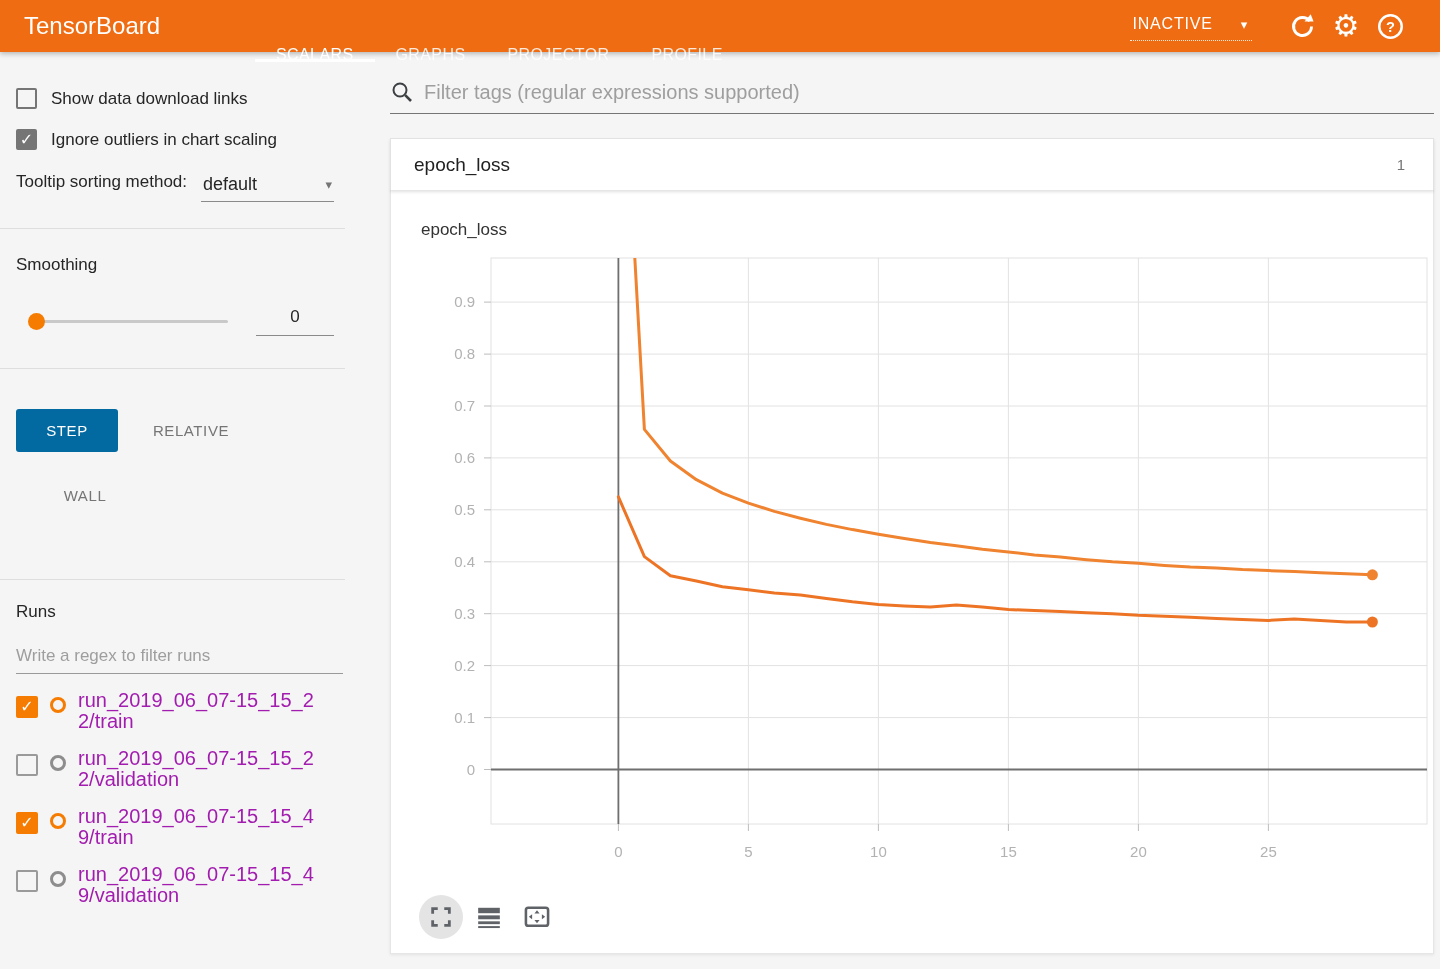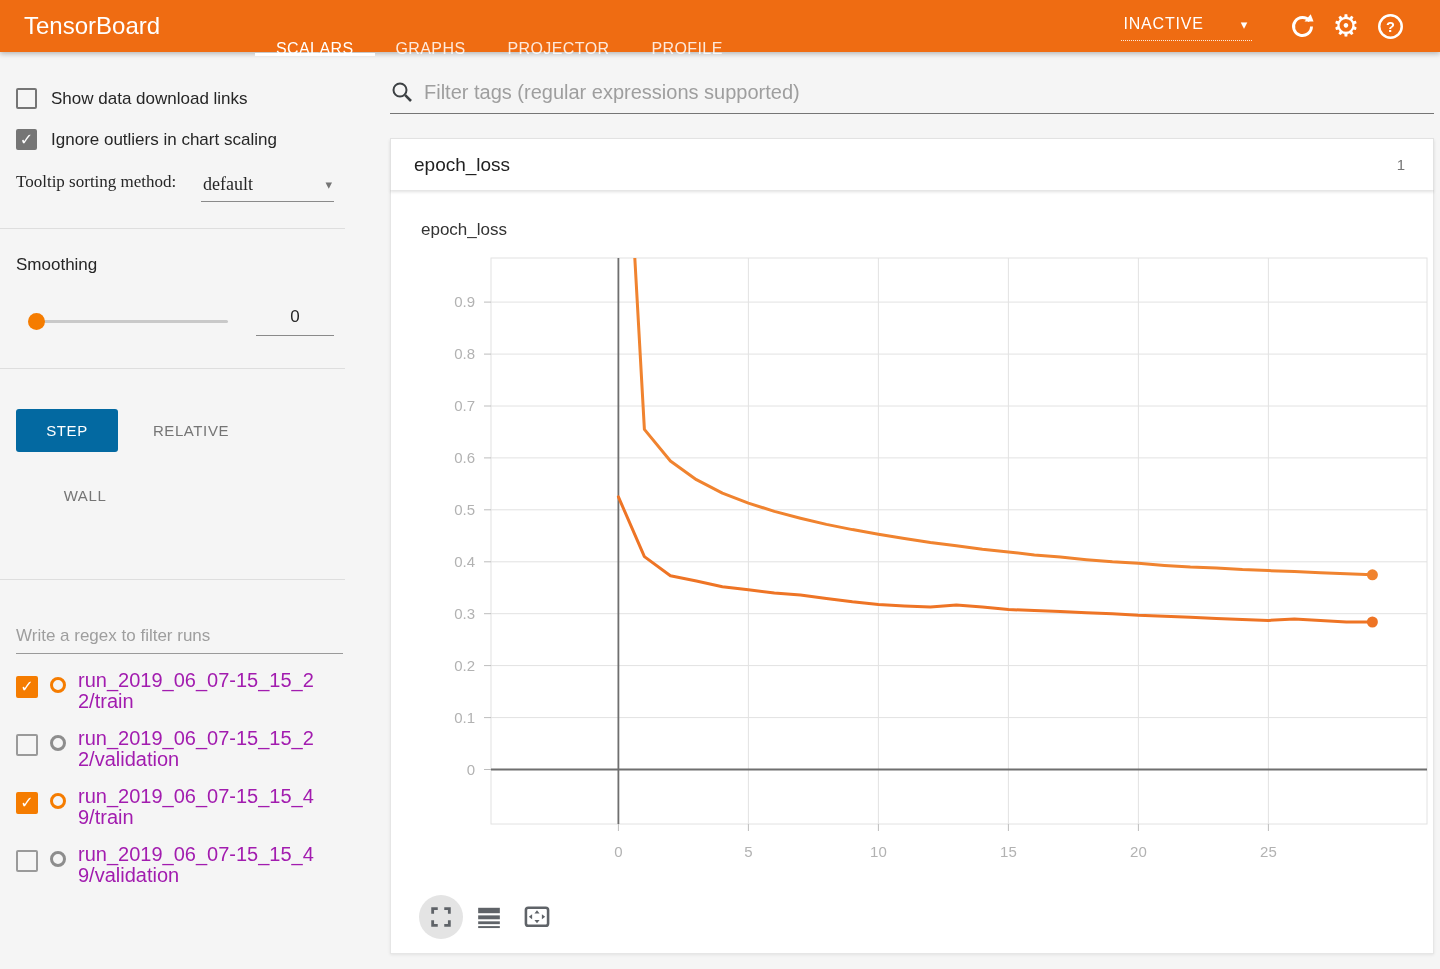--- a/index.html
+++ b/index.html
@@ -3,47 +3,47 @@
 <meta charset="utf-8">
 <style>
   * { margin:0; padding:0; box-sizing:border-box; }
   html,body { width:1440px; height:969px; overflow:hidden; }
   body { font-family:"Liberation Sans","DejaVu Sans",sans-serif; background:#f5f5f5; color:#212121; }
 
   
   .topbar { height:52px; background:#ef6c12; display:flex; align-items:stretch;
             box-shadow:0 2px 5px rgba(0,0,0,.25); position:relative; z-index:5; }
   .logo { color:#fff; font-size:24px; font-weight:500; align-self:center; margin-left:24px; width:175px; }
-  .tabs { display:flex; align-items:center; margin-left:56px;margin-top:46px; }
+  .tabs { display:flex; align-items:flex-start; margin-left:56px;margin-top:46px; }
   .tab { position:relative; display:flex; align-items:center; padding:0 21px; color:rgba(255,255,255,.85);
          font-size:16px; letter-spacing:.4px; cursor:pointer; }
   .tab.active { color:#fff; }
   .tab.active::after { content:""; position:absolute; left:0; right:0; bottom:2px; height:3px; background:#fff; }
   .topbar-right { margin-left:auto; display:flex; align-items:center; margin-right:28px; }
-  .status-select { display:flex; align-items:center; gap:37px; color:#fff; font-size:16px; letter-spacing:.8px;
+  .status-select { display:flex; align-items:center; gap:28px; color:#fff; font-size:16px; letter-spacing:.8px;
                    border-bottom:1px dotted rgba(255,255,255,.85); padding:4px 4px 7px 2px; margin-right:28px; cursor:pointer; }
   .status-caret { font-size:13px; color:#fff; }
   .icon-btn { width:44px; height:44px; display:flex; align-items:center; justify-content:center; cursor:pointer; }
   .gear-glyph { color:#fff; font-size:30px; line-height:1; }
 
   
   .page { display:flex; height:891px; }
   .sidebar { width:345px; flex:0 0 345px; overflow:hidden; padding-top:36px; }
   .side-section { padding:0 0 0 16px; }
   .divider { border-top:1px solid #dedede; margin:0; }
 
   .cb-row { display:flex; align-items:center; margin-bottom:20px; cursor:pointer; white-space:nowrap; }
   .cb { width:21px; height:21px; border:2px solid #757575; border-radius:2px; margin-right:14px;
         flex:0 0 21px; display:flex; align-items:center; justify-content:center; }
   .cb .check { display:none; color:#fff; font-size:16px; font-weight:bold; line-height:1; }
   .cb.checked { background:#757575; border-color:#757575; }
   .cb.checked .check { display:block; }
   .cb-label { font-size:17px; color:#262626; }
 
-  .tooltip-row { display:flex; margin-top:16px; padding-bottom:26px;font-family:Liberation Serif, serif; }
+  .tooltip-row { display:flex; margin-top:16px; padding-bottom:26px; }
   .tooltip-label { font-size:17px; color:#262626; width:185px; line-height:1.45; }
   .select { display:flex; align-items:center; justify-content:space-between; width:133px; align-self:flex-start;
             border-bottom:1px solid #8a8a8a; padding:2px 2px 6px 2px; margin-top:2px; cursor:pointer; }
   .select-value { font-size:18px; color:#262626; }
   .caret-down { color:#757575; font-size:13px; }
 
   .section-title { font-size:17px; color:#262626; }
   .smoothing { padding-top:26px; padding-bottom:32px; }
   .slider-row { display:flex; align-items:center; margin-top:32px; }
   .slider-track { position:relative; width:198px; height:3px; background:#c9c9c9; margin-left:14px; border-radius:2px; cursor:pointer; }
@@ -190,20 +190,21 @@
           </div>
         <div class="axis-btn wall">
             <span>WALL</span>
           </div>
       </div>
     </div>
 
     <div class="divider"></div>
 
     <div class="side-section runs">
+      <div class="section-title">Runs</div>
       <div class="runs-filter">
         <input type="text" placeholder="Write a regex to filter runs" style="">
       </div>
       <div class="run-list">
         <div class="run-item">
           <span class="run-cb checked">
               <span class="check">✓</span>
             </span>
           <span class="run-circle on"></span>
           <span class="run-name">run_2019_06_07-15_15_22/train</span>

